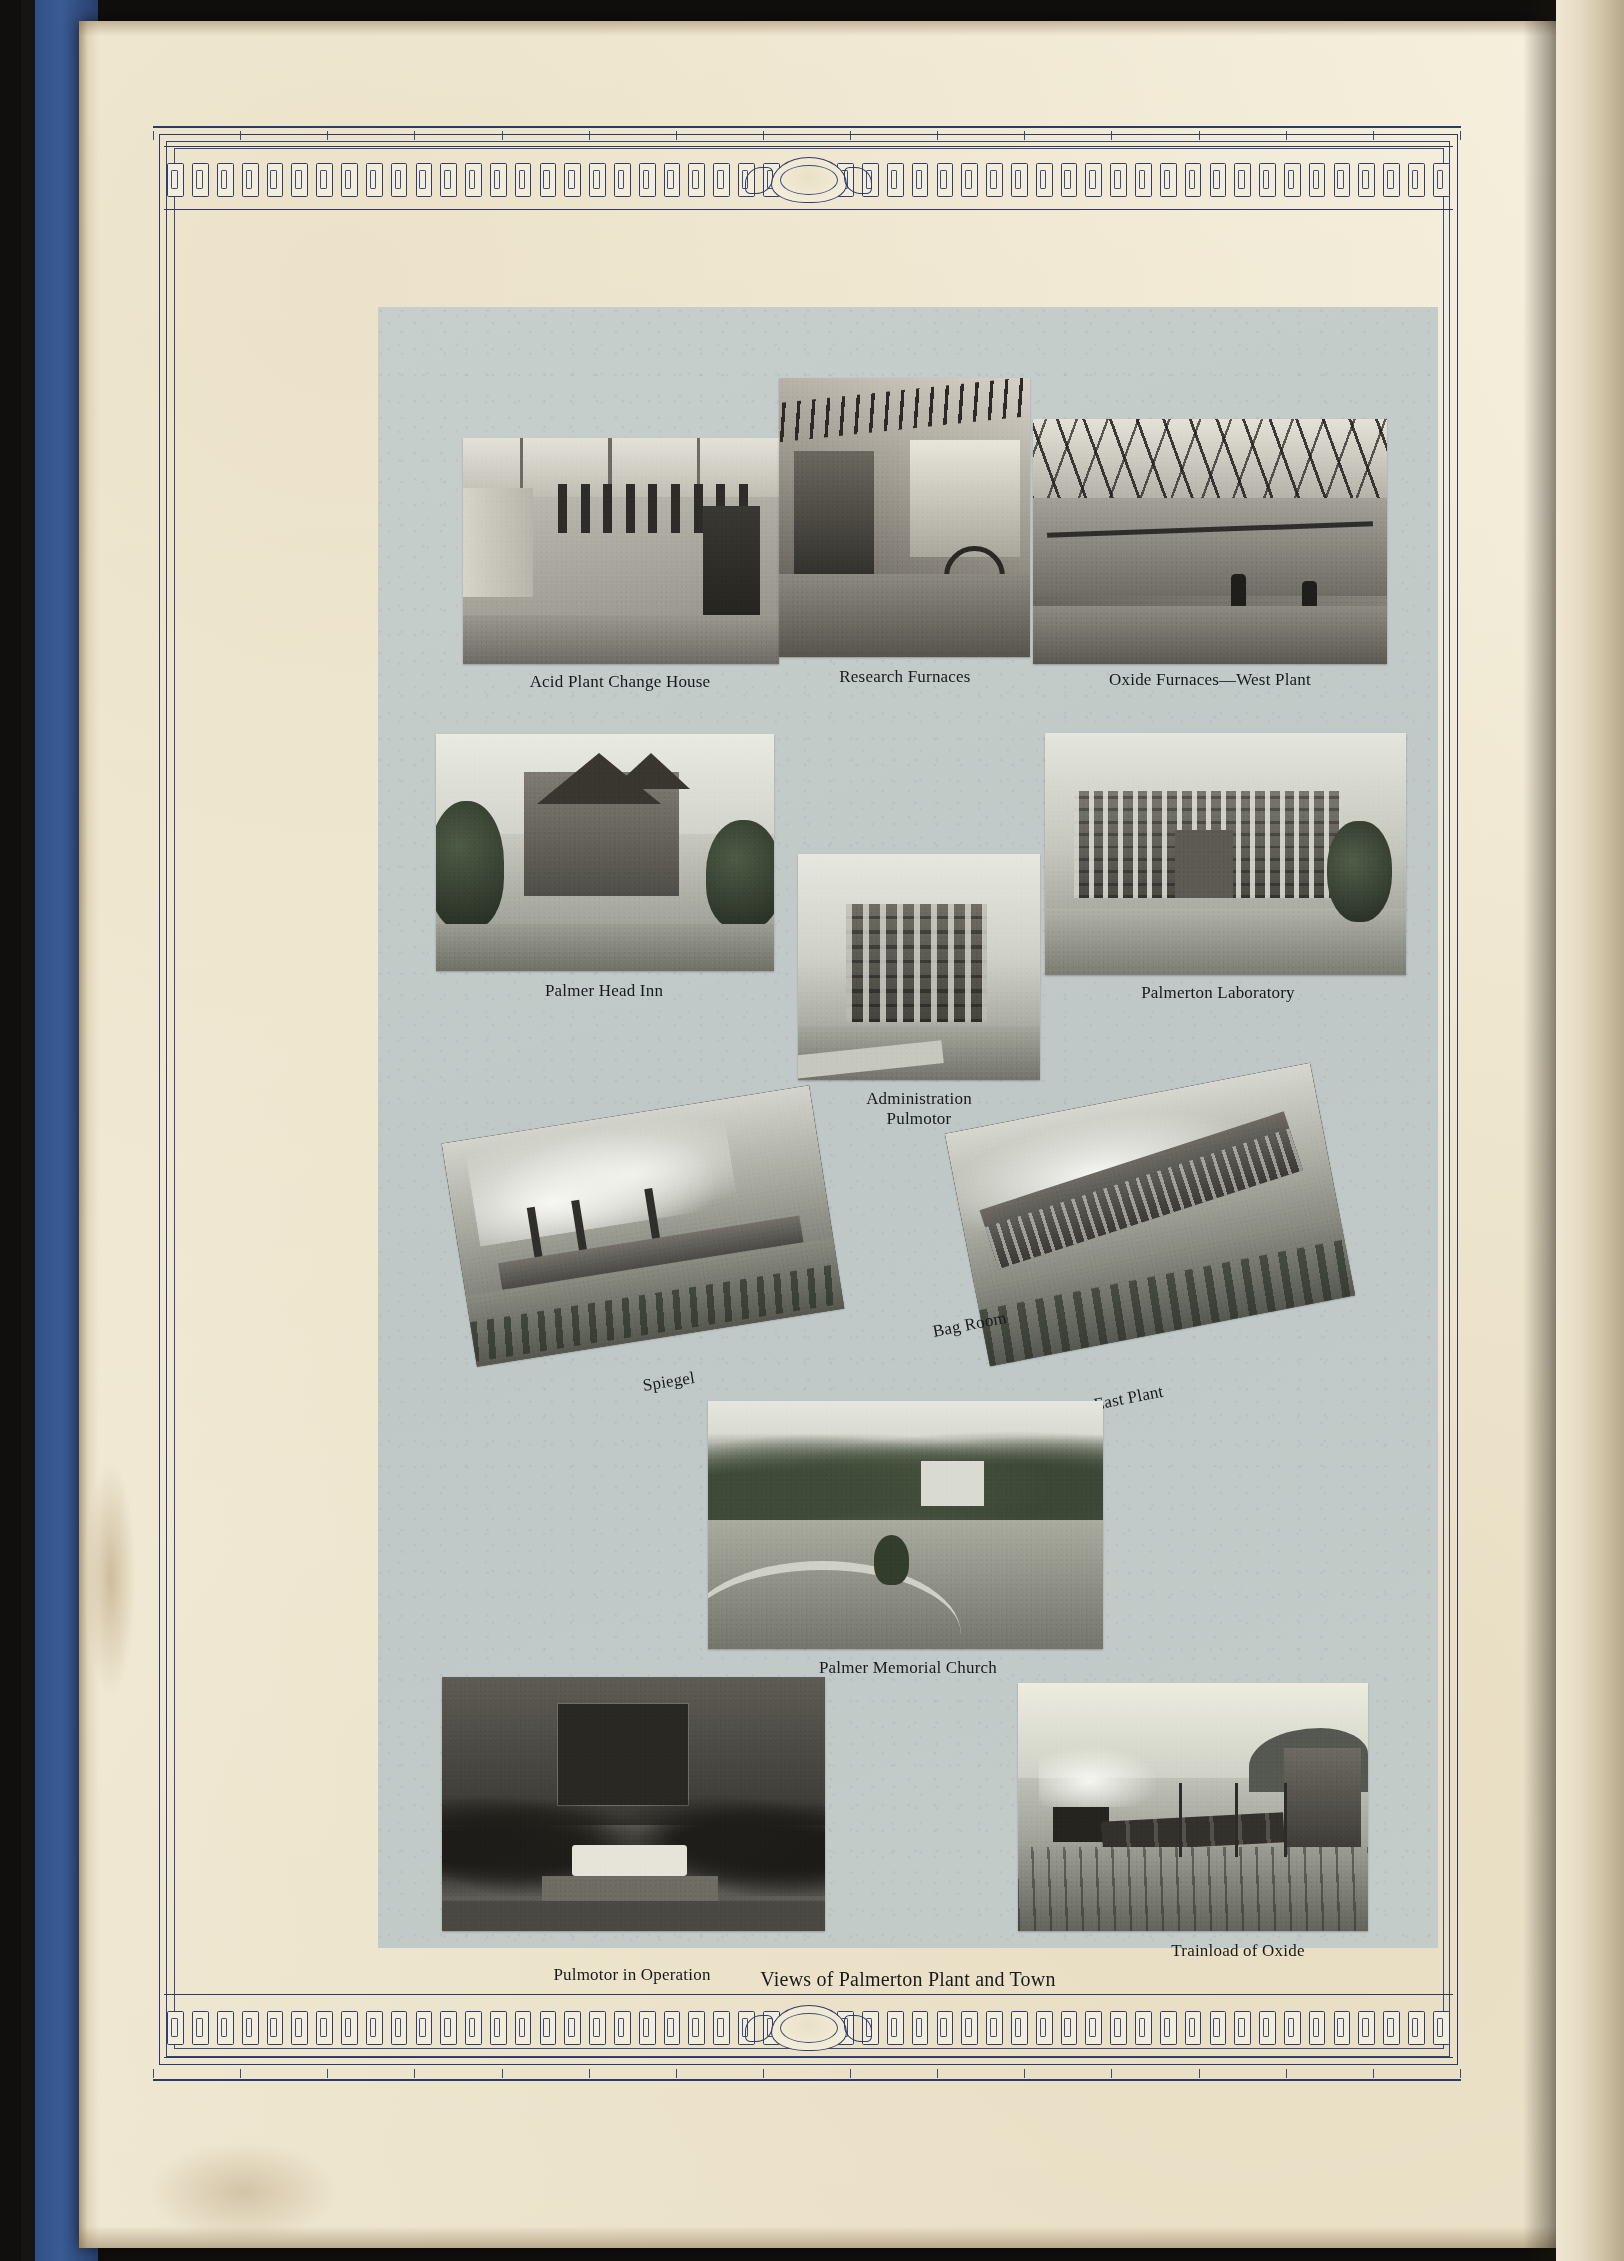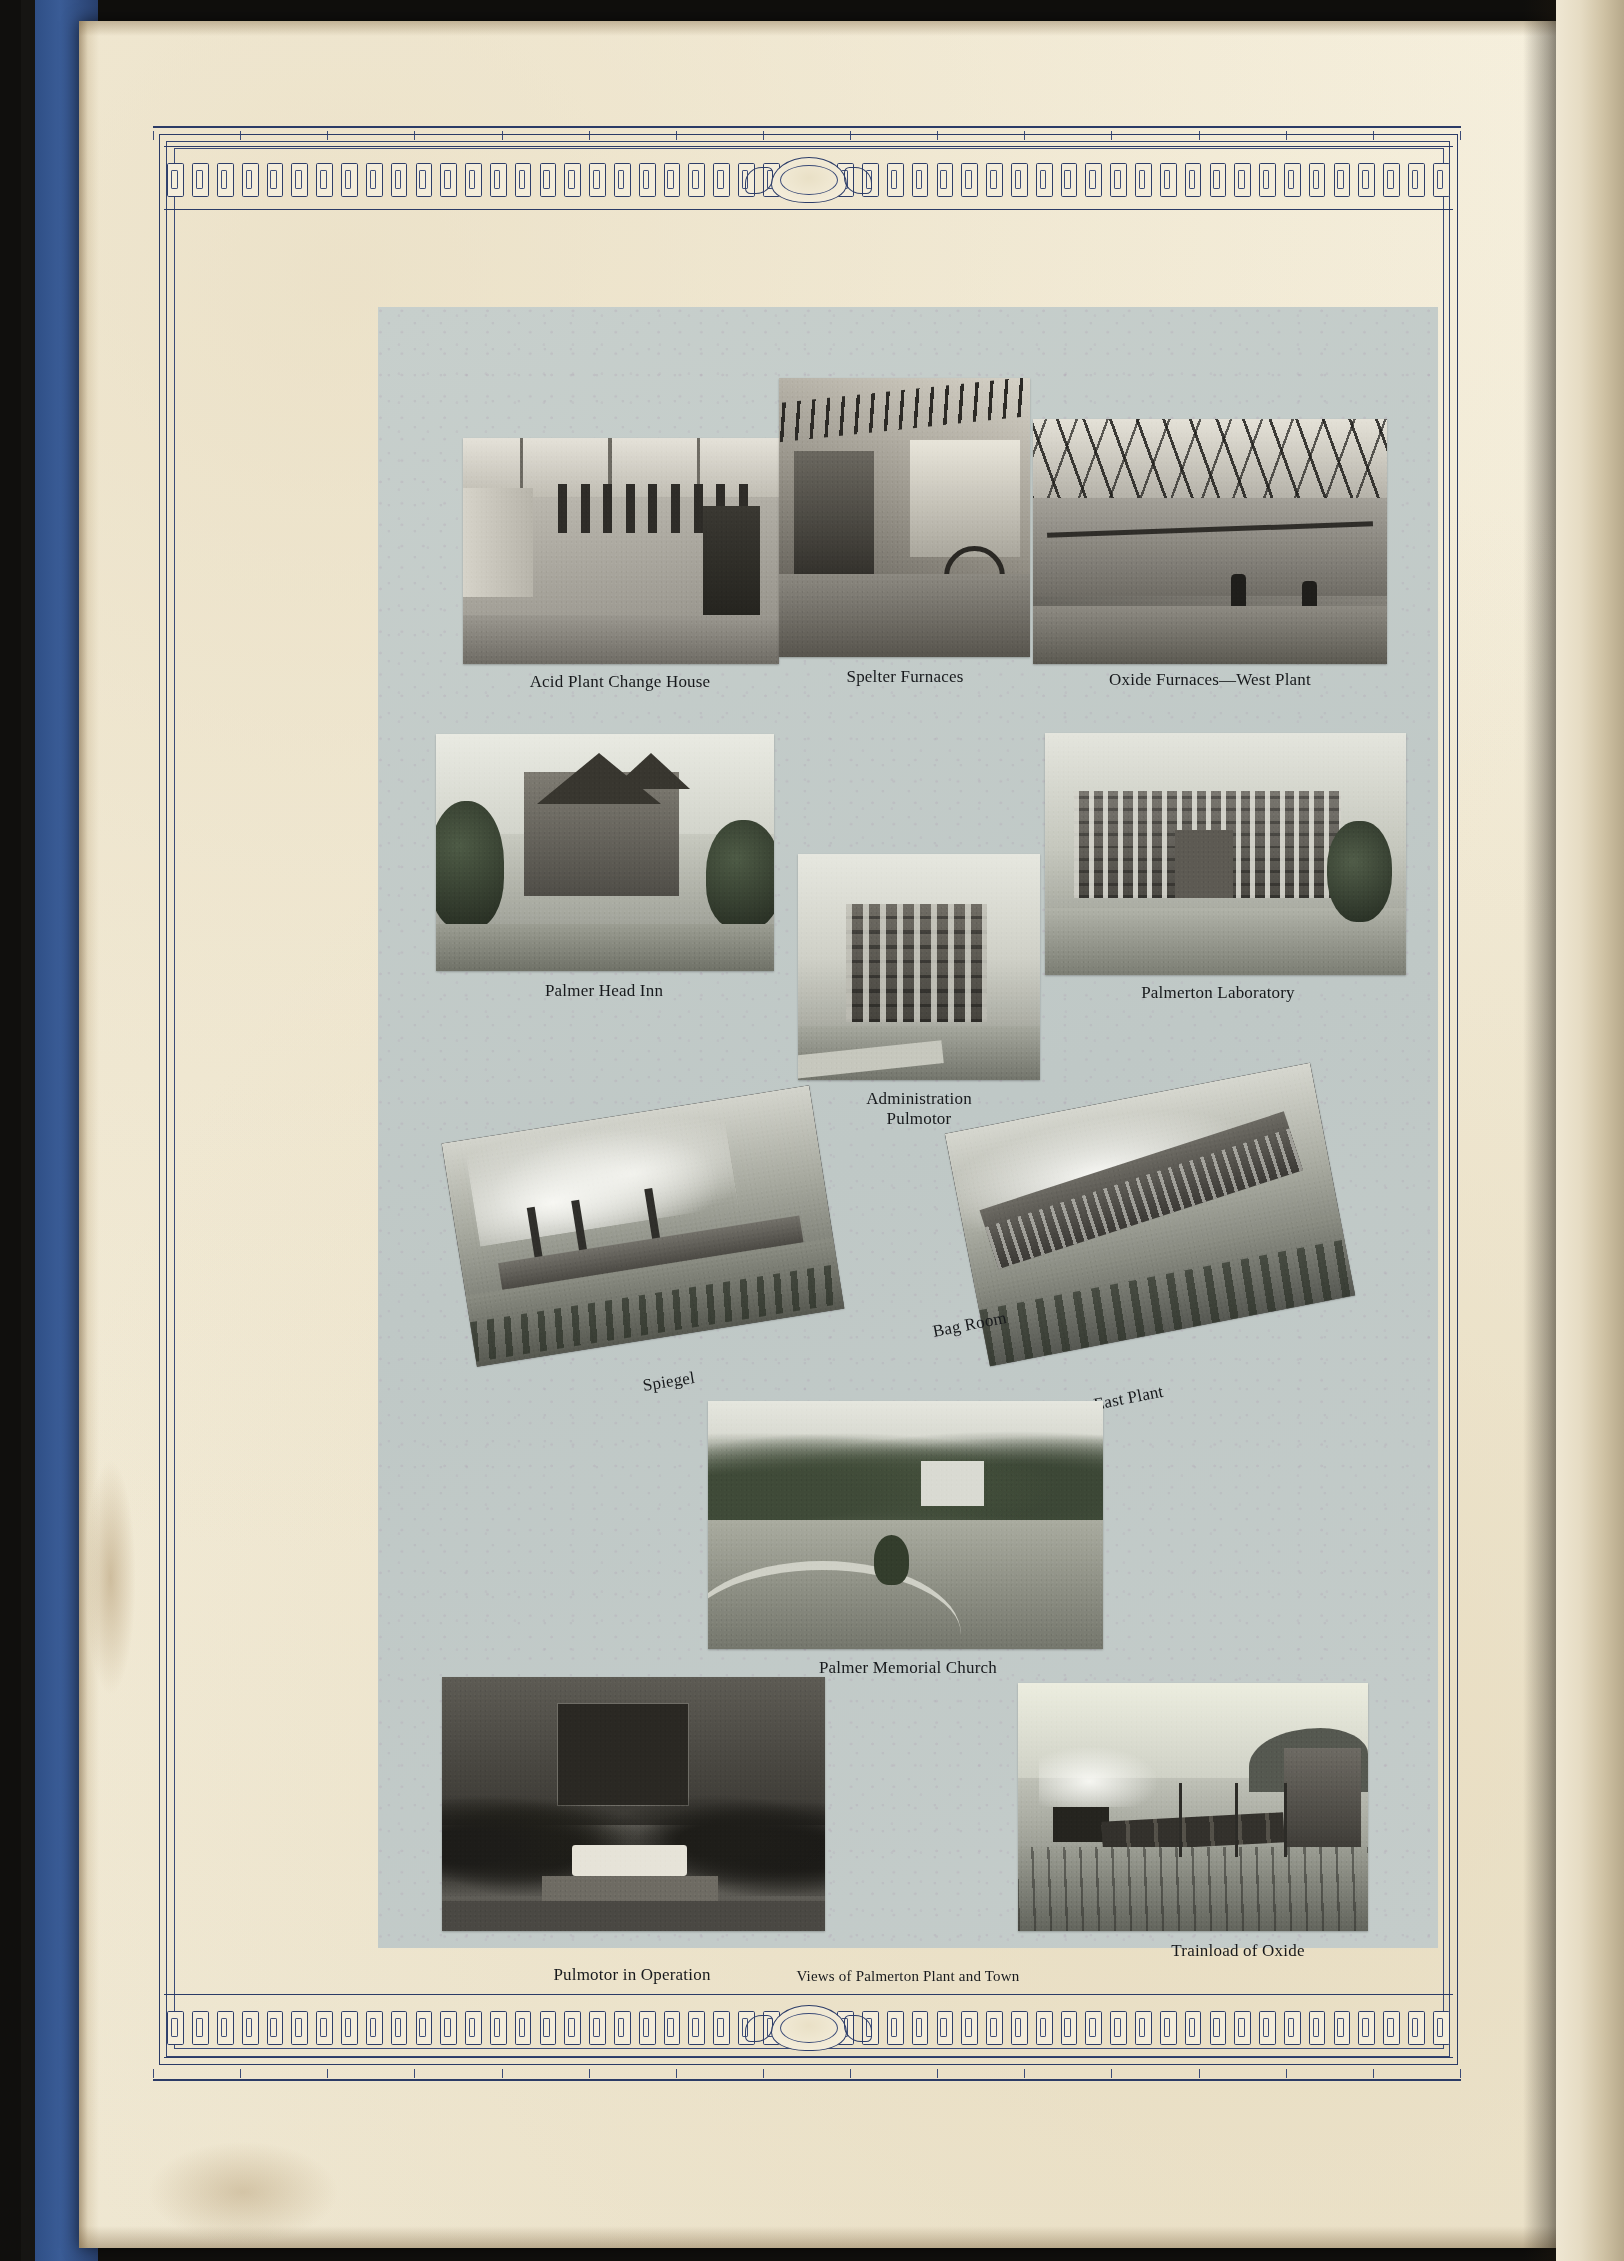--- a/index.html
+++ b/index.html
@@ -271,21 +271,21 @@
   }
   .caption.center { transform: translateX(-50%); }
   .caption.two-line { white-space: normal; text-align: center; line-height: 1.18; }
 
   .plate-title {
     position: absolute;
     left: 829px;
     top: 1947px;
     transform: translateX(-50%);
     color: #181a1d;
-    font-size: 15px;
+    font-size: 20px;
     letter-spacing: 0.2px;
     white-space: nowrap;
   }
 
   
   .sc {
     position: absolute;
     inset: 0;
   }
   .grain {
@@ -843,21 +843,21 @@
         <div class="sc scene-spelter">
           <div class="roofbeam"></div>
           <div class="wall"></div>
           <div class="furnace"></div>
           <div class="wheel"></div>
           <div class="cart"></div>
           <div class="floor"></div>
           <div class="grain"></div>
         </div>
       </div>
-      <div class="caption center" style="left:527px; top:360px;">Spelter Furnaces</div>
+      <div class="caption center" style="left:527px; top:360px;">Research Furnaces</div>
 
       <div class="photo" style="left:655px; top:112px; width:354px; height:245px;">
         <div class="sc scene-oxide">
           <div class="trusses"></div>
           <div class="hall"></div>
           <div class="pipe"></div>
           <div class="worker"></div>
           <div class="worker b"></div>
           <div class="floor"></div>
           <div class="grain"></div>

